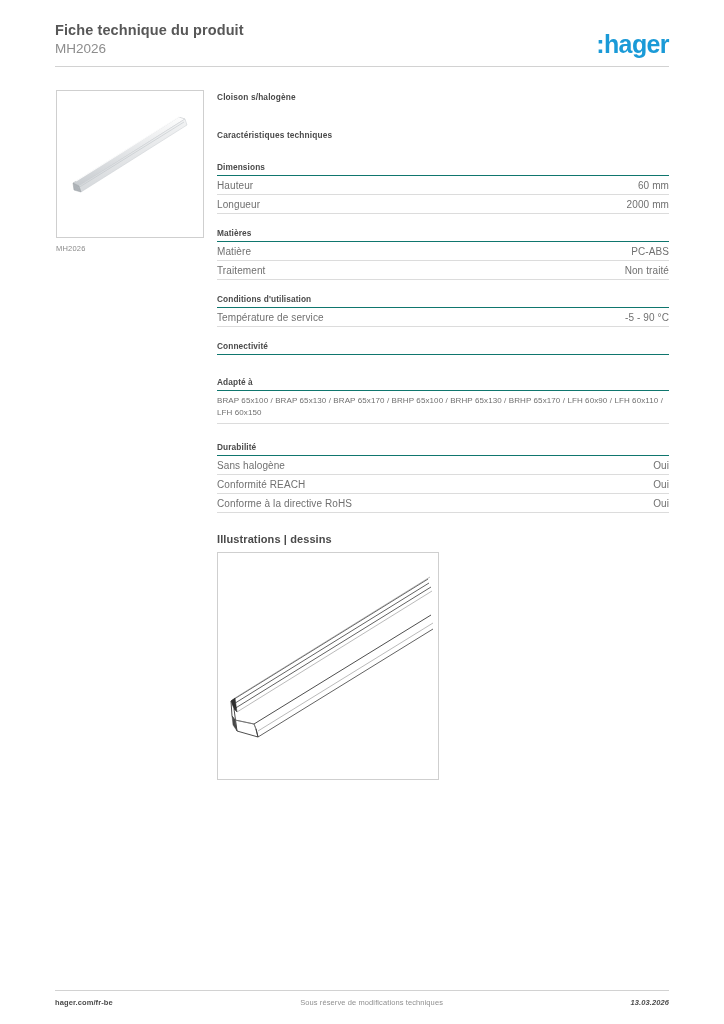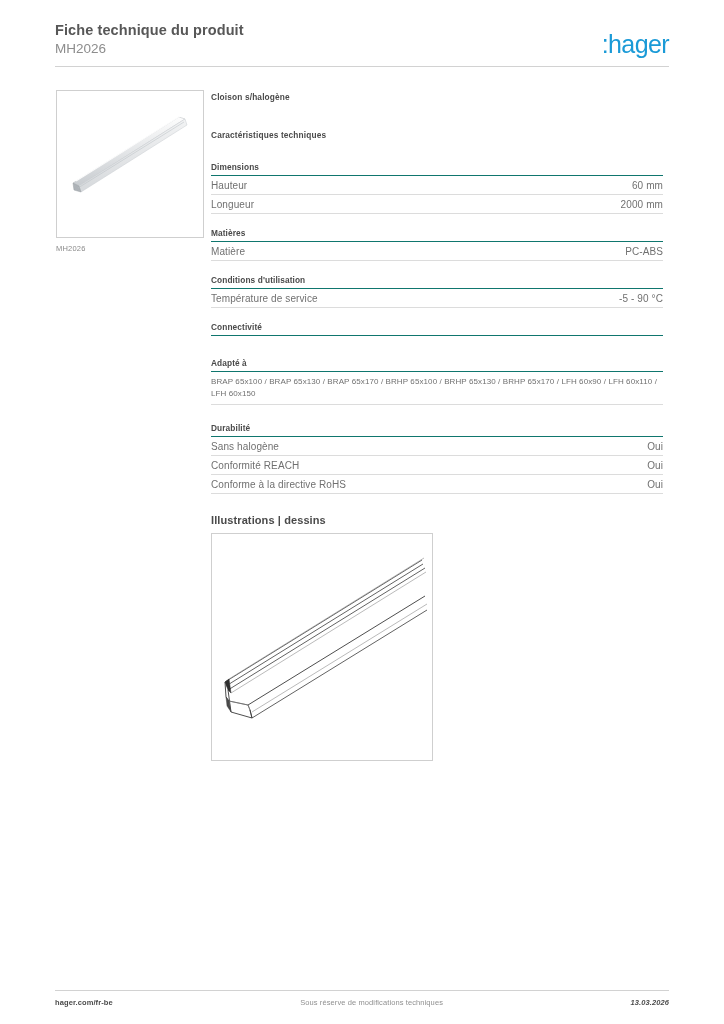--- a/index.html
+++ b/index.html
@@ -20,40 +20,40 @@
   .header-titles{display:block;}
   .doc-title{
     font-size:14.5px;font-weight:bold;color:#575757;
     letter-spacing:.1px;line-height:17px;
   }
   .doc-subtitle{
     font-size:13.5px;font-weight:normal;color:#8d8d8d;
     line-height:17px;margin-top:1px;
   }
   .logo{
-    font-size:25px;font-weight:normal;color:#1a9ad7;
+    font-size:25px;font-weight:bold;color:#1a9ad7;
     letter-spacing:-.6px;line-height:25px;margin-top:2px;
   }
   .header-rule{
     position:absolute;left:55px;top:66px;width:614px;height:1px;
     background:#d2d2d2;
   }
 
   
   .product-box{
     position:absolute;left:56px;top:90px;width:146px;height:146px;
     border:1px solid #cfcfcf;background:#fff;overflow:hidden;
   }
   .product-caption{
     position:absolute;left:56px;top:244px;
     font-size:7.5px;color:#8a8a8a;letter-spacing:.2px;
   }
 
   
-  .content{position:absolute;left:211px;top:92px;width:452px;}
+  .content{position:absolute;left:217px;top:92px;width:452px;}
 
   .product-name{
     font-size:8.3px;font-weight:bold;color:#4a4a4a;
     letter-spacing:.15px;margin-bottom:28px;
   }
   .block-title{
     font-size:8.3px;font-weight:bold;color:#4a4a4a;
     letter-spacing:.15px;margin-bottom:22px;
   }
   .section{margin-bottom:14px;}
@@ -153,20 +153,24 @@
         <span class="value">2000 mm</span>
       </div>
     </div>
 
     <div class="section">
       <div class="section-title">Matières</div>
       <div class="row">
         <span class="label">Matière</span>
         <span class="value">PC-ABS</span>
       </div>
+      <div class="row">
+        <span class="label">Traitement</span>
+        <span class="value">Non traité</span>
+      </div>
     </div>
 
     <div class="section">
       <div class="section-title">Conditions d'utilisation</div>
       <div class="row">
         <span class="label">Température de service</span>
         <span class="value">-5 - 90 °C</span>
       </div>
     </div>
 

